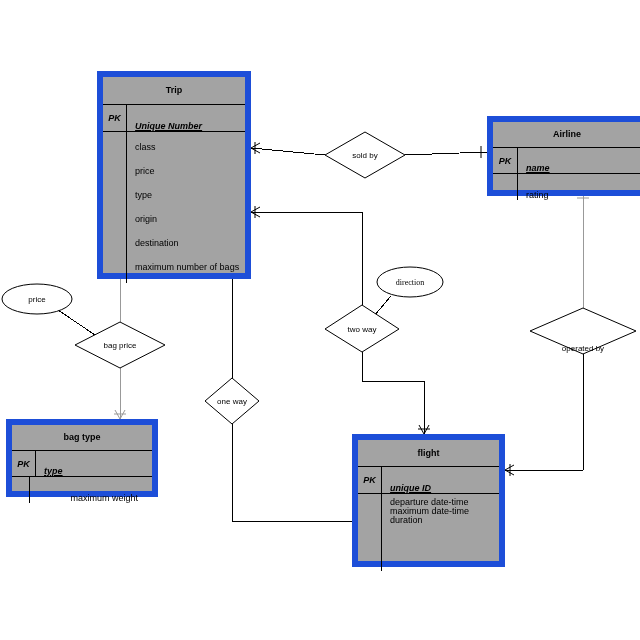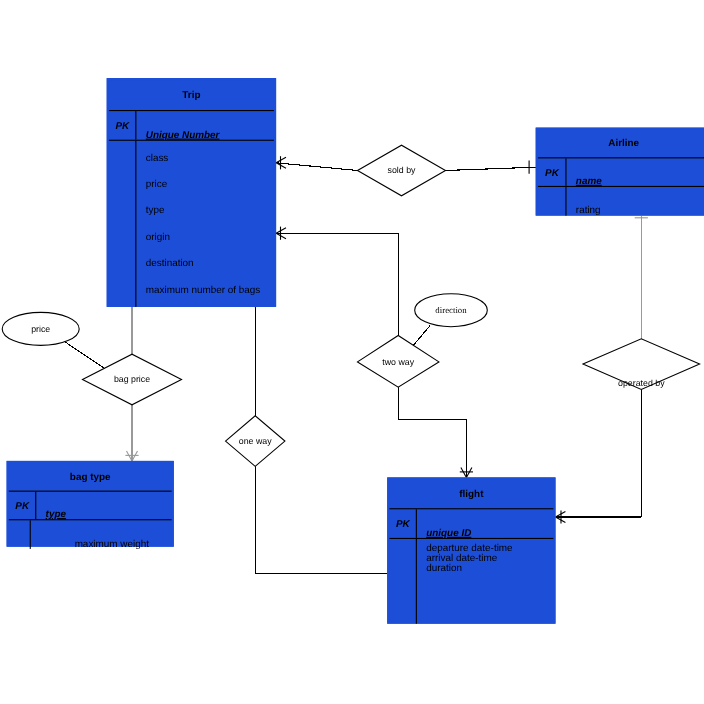--- a/index.html
+++ b/index.html
@@ -22,22 +22,22 @@
   svg.layer {
     position: absolute;
     left: 0;
     top: 0;
     width: 640px;
     height: 640px;
   }
   
   .entity {
     position: absolute;
-    border: 2px solid #1d4ed8;
-    background: #1d4ed8;
+    border: 6px solid #1d4ed8;
+    background: #a3a3a3;
     box-sizing: border-box;
     font-size: 9px;
     color: #000000;
   }
   .entity-title {
     text-align: center;
     font-weight: bold;
     font-size: 9px;
     line-height: 1;
     border-bottom: 1px solid #000000;
@@ -257,21 +257,21 @@
     <div class="pk-row" style="height:27px;">
       <div class="key-col" style="width:26px;">PK</div>
       <div class="field-col" style="width:126px;">
         <span class="pkname">unique ID</span>
       </div>
     </div>
     <div class="attr-block" style="height:77px;">
       <div class="key-col blank" style="width:26px;"></div>
       <div class="field-col" style="width:126px; justify-content:flex-start; padding-top:4px; padding-bottom:4px;">
         <div class="attr-line">departure date-time</div>
-        <div class="attr-line">arrival date-time</div>
+        <div class="attr-line">maximum date-time</div>
         <div class="attr-line">duration</div>
       </div>
     </div>
   </div>
 
   <div class="entity" id="entity-bag-type" style="left:6px; top:419px; width:152px; height:78px;">
     <div class="entity-title" style="height:26px;">bag type</div>
     <div class="pk-row" style="height:26px;">
       <div class="key-col" style="width:26px;">PK</div>
       <div class="field-col" style="width:125px;">

